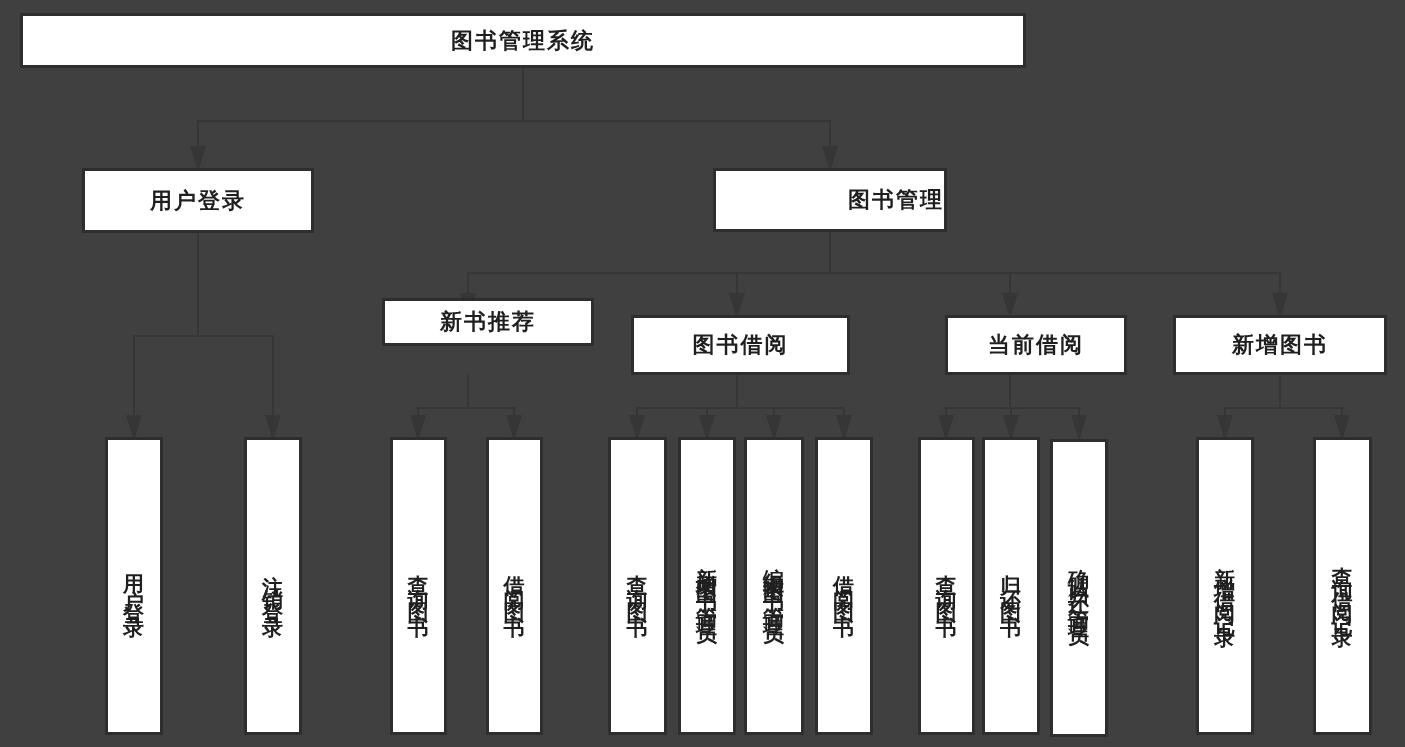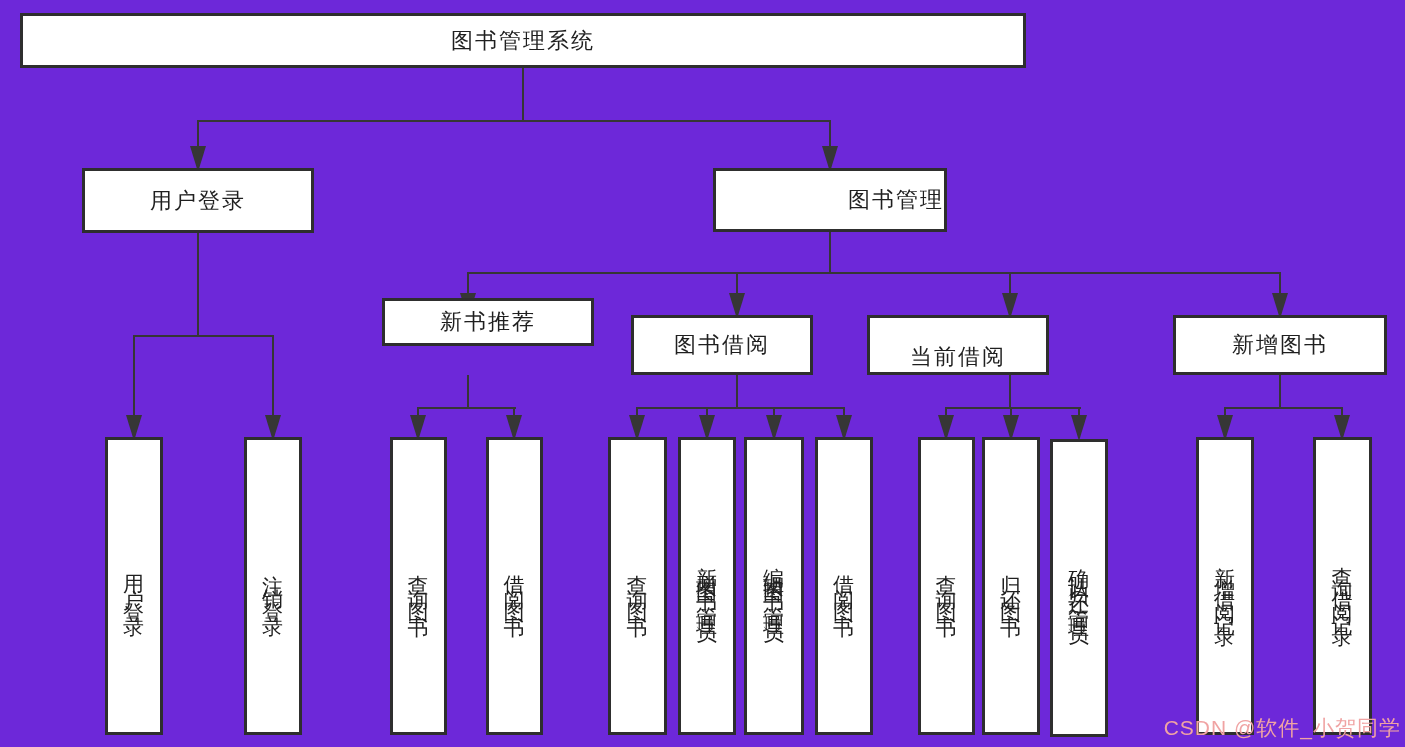--- a/index.html
+++ b/index.html
@@ -1,22 +1,23 @@
 <!DOCTYPE html>
 <html><head>
 <meta charset="utf-8">
 <style>
   html, body { margin: 0; padding: 0; background: #ffffff; }
   #stage {
     position: relative;
     width: 1405px;
     height: 747px;
-    background: #6d28d9;
+    background: #404040;
     font-family: "Liberation Sans", sans-serif;
     overflow: hidden;
+    font-weight: bold;
   }
   .box {
     position: absolute;
     box-sizing: border-box;
     border: 3px solid #2e2e2e;
     background: #ffffff;
     display: flex;
     align-items: center;
     justify-content: center;
   }
@@ -103,24 +104,24 @@
   <div class="vl" style="left:829px; top:232px; height:42px;"></div>
   <div class="hl" style="left:467px; top:272px; width:814px;"></div>
   <div class="varrow" style="left:467px; top:273px; height:20px;"></div>
   <div class="varrow" style="left:736px; top:273px; height:20px;"></div>
   <div class="varrow" style="left:1009px; top:273px; height:20px;"></div>
   <div class="varrow" style="left:1279px; top:273px; height:20px;"></div>
 
   <div class="box" style="left:362px; top:298px; width:212px; height:48px;margin-left:20px;">
     <span class="hlabel">新书推荐</span>
   </div>
-  <div class="box" style="left:631px; top:315px; width:182px; height:60px;">
+  <div class="box" style="left:631px; top:315px; width:219px; height:60px;">
     <span class="hlabel">图书借阅</span>
   </div>
-  <div class="box" style="left:867px; top:315px; width:182px; height:60px;align-items:flex-end;">
+  <div class="box" style="left:945px; top:315px; width:182px; height:60px;">
     <span class="hlabel">当前借阅</span>
   </div>
   <div class="box" style="left:1173px; top:315px; width:214px; height:60px;">
     <span class="hlabel">新增图书</span>
   </div>
 
   <div class="vl" style="left:467px; top:375px; height:34px;"></div>
   <div class="hl" style="left:417px; top:407px; width:99px;"></div>
   <div class="varrow" style="left:417px; top:408px; height:7px;"></div>
   <div class="varrow" style="left:513px; top:408px; height:7px;"></div>
@@ -180,15 +181,14 @@
     <span class="vlabel">确认归还（管理员）</span>
   </div>
 
   <div class="box mid" style="left:1196px; top:437px; width:58px; height:298px;">
     <span class="vlabel">新增借阅记录</span>
   </div>
   <div class="box mid" style="left:1313px; top:437px; width:59px; height:298px;">
     <span class="vlabel">查询借阅记录</span>
   </div>
 
-  <div class="watermark">CSDN @软件_小贺同学</div>
 
 </div>
 
 </body></html>

